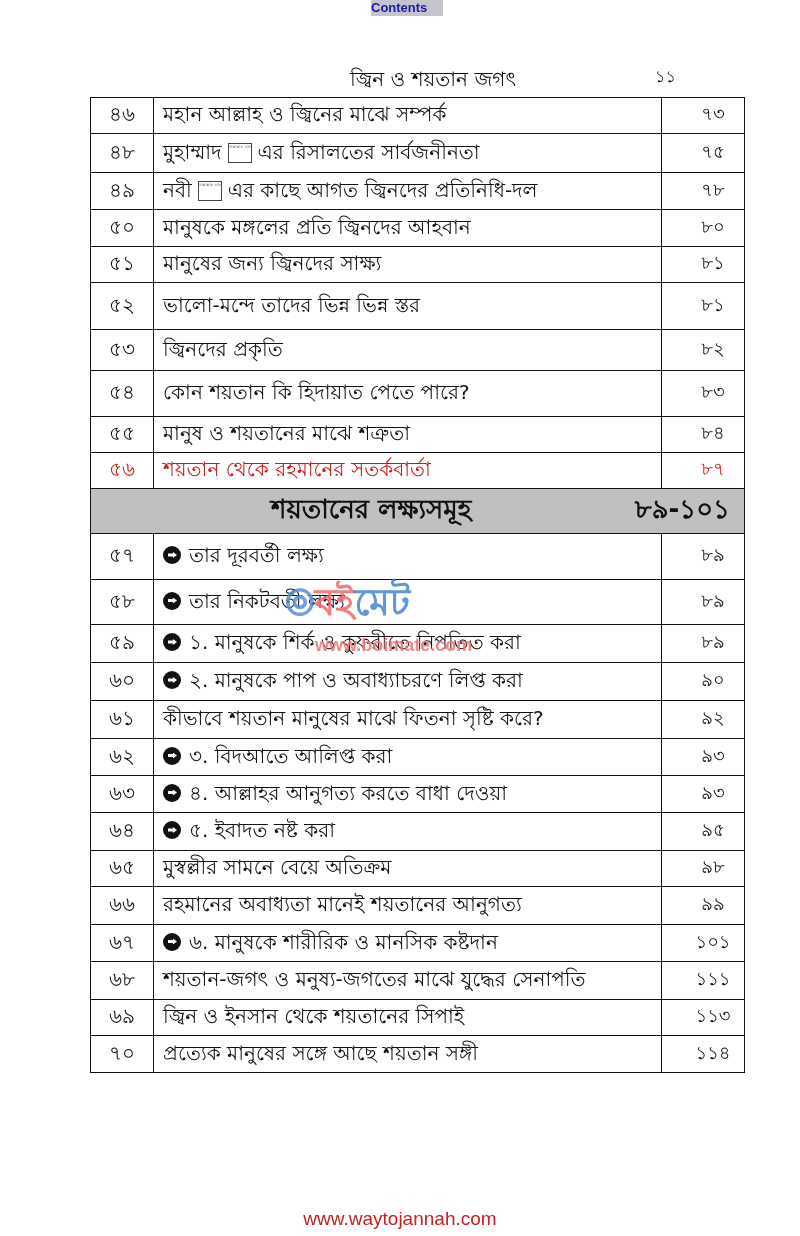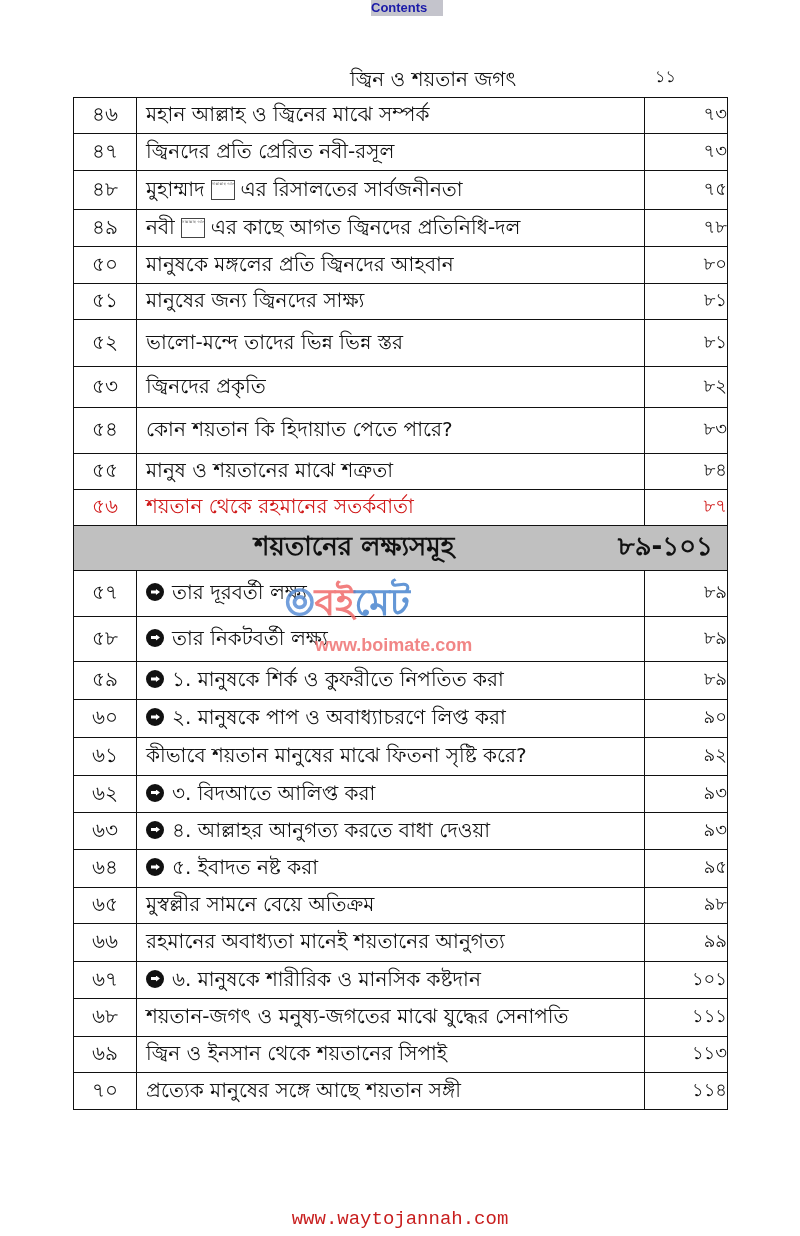--- a/index.html
+++ b/index.html
@@ -13,30 +13,30 @@
     font-weight: bold; font-size: 13px; line-height: 16px; 
     cursor: pointer;
   }
   .running-head {
     position: absolute; left: 350px; top: 64px; font-size: 20px; color: #111;
   }
   .page-number {
     position: absolute; left: 655px; top: 64px; font-size: 16px; color: #111; text-align: center;
   }
   .toc {
-    position: absolute; left: 73px; top: 97px; width: 655px;
+    position: absolute; left: 90px; top: 97px; width: 655px;
     border-collapse: collapse; table-layout: fixed;
   }
   .toc td {
     border: 1.5px solid #111; padding: 0; vertical-align: middle; font-size: 20px;
     white-space: nowrap; overflow: hidden;
   }
   .toc td.num { width: 62px; text-align: center; }
   .toc td.title { padding-left: 9px; }
-  .toc td.page { width: 62px; text-align: right; font-size: 18px; padding-left: 20px; }
+  .toc td.page { width: 62px; text-align: center; font-size: 18px; padding-left: 20px; }
   .toc tr.red td { color: #d01818; }
   .toc tr.section td {
     background: #c0c0c0; font-weight: bold; font-size: 26px;
   }
   .section-inner { display: flex; justify-content: space-between; align-items: center; padding: 0 14px 0 180px; }
   .arrow {
     display: inline-block; width: 18px; height: 18px; border-radius: 50%; background: #111;
     position: relative; vertical-align: -2px; margin-right: 8px;
   }
   .arrow::after {
@@ -55,41 +55,36 @@
   .wm-logo { position: absolute; left: 0; top: 0; font-size: 37px; font-weight: bold; line-height: 60px; }
   .wm-clip { color: #5b8fd6; opacity: 0.85; }
   .wm-boi { color: #f06a6a; opacity: 0.85; }
   .wm-met { color: #4a86d0; opacity: 0.85; }
   .wm-url {
     position: absolute; left: 30px; top: 62px; font-size: 18px; font-weight: bold; color: #f07a7a; opacity: 0.9;
     font-family: "Liberation Sans", sans-serif;
   }
   .footer {
     position: absolute; left: 0; width: 800px; top: 1208px; text-align: center;
-    font-family: Liberation Mono, monospace; font-size: 19px; color: #c81e1e;
+    font-family: Liberation Sans, sans-serif; font-size: 19px; color: #c81e1e;
   }
 </style>
 </head>
 <body>
 
 <div class="contents-btn">Contents</div>
 
 <div class="running-head">জ্বিন ও শয়তান জগৎ</div>
 <div class="page-number">১১</div>
 
 <table class="toc">
   <tbody id="toc-body">
       <tr style="height: 36px;">
         <td class="num">৪৬</td>
         <td class="title"><span>মহান আল্লাহ ও জ্বিনের মাঝে সম্পর্ক</span></td>
-        <td class="page">৭৩</td>
-      </tr>
-      <tr style="height: 37px;">
-        <td class="num">৪৭</td>
-        <td class="title"><span>জ্বিনদের প্রতি প্রেরিত নবী-রসূল</span></td>
         <td class="page">৭৩</td>
       </tr>
       <tr style="height: 39px;">
         <td class="num">৪৮</td>
         <td class="title"><span>মুহাম্মাদ</span><span class="pbuh">সাল্লাল্লাহু আলাইহি ওয়াসাল্লাম</span><span>এর রিসালতের সার্বজনীনতা</span></td>
         <td class="page">৭৫</td>
       </tr>
       <tr style="height: 37px;">
         <td class="num">৪৯</td>
         <td class="title"><span>নবী</span><span class="pbuh">সাল্লাল্লাহু আলাইহি ওয়াসাল্লাম</span><span>এর কাছে আগত জ্বিনদের প্রতিনিধি-দল</span></td>

